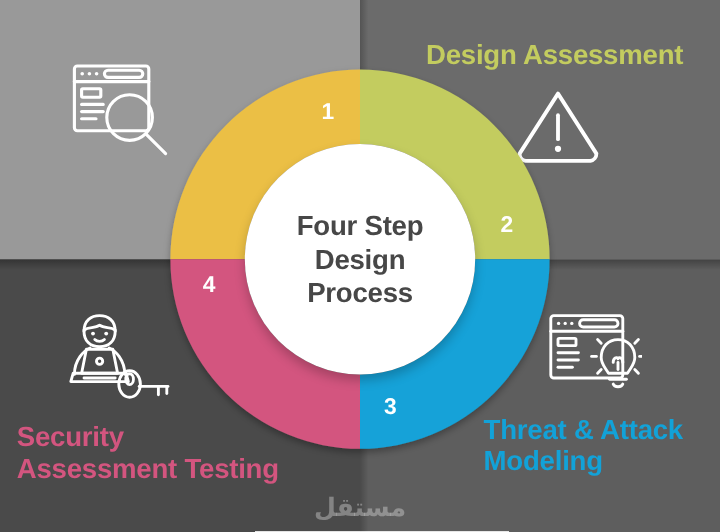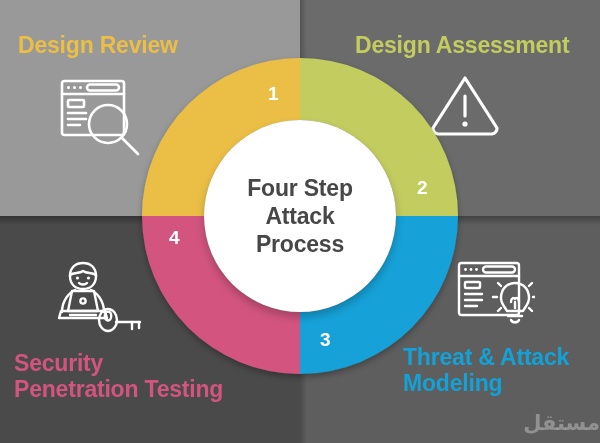--- a/index.html
+++ b/index.html
@@ -127,20 +127,21 @@
     white-space: pre-line;
     letter-spacing: -0.2px;
   }
 
   
   #watermark {
     position: absolute;
     left: 0; right: 0;
     bottom: 8px;
     z-index: 10;
+    text-align: center;
     pointer-events: none;
     margin-top: 33px;
   }
   #wm-arabic {
     color: rgba(255,255,255,0.32);
     font-size: 21px;
     line-height: 23px;
     font-weight: bold;
     font-family: "DejaVu Sans", sans-serif;
     direction: rtl;
@@ -159,21 +160,20 @@
 <div id="stage" style="background: rgb(255, 255, 255);">
 
   <div class="quad tl" style="background: rgb(153, 153, 153);"></div>
   <div class="quad tr" style="background: rgb(107, 107, 107);"></div>
   <div class="quad bl" style="background: rgb(74, 74, 74);"></div>
   <div class="quad br" style="background: rgb(94, 94, 94);"></div>
   <div class="seam-h"></div>
   <div class="seam-v"></div>
 
   <div class="panel panel-dr">
-    <div class="panel-title" style="color: rgb(235, 191, 69);">Design Review</div>
     <span class="icon-wrap">
       <svg width="96" height="96" viewBox="0 0 96 96" fill="none" stroke="#ffffff" stroke-width="2.6" stroke-linecap="round" stroke-linejoin="round">
         <rect x="6" y="9" width="62" height="54" rx="2.5"></rect>
         <line x1="6" y1="22" x2="68" y2="22"></line>
         <circle cx="12.5" cy="15.5" r="1.5" fill="#ffffff" stroke="none"></circle>
         <circle cx="18.5" cy="15.5" r="1.5" fill="#ffffff" stroke="none"></circle>
         <circle cx="24.5" cy="15.5" r="1.5" fill="#ffffff" stroke="none"></circle>
         <rect x="31" y="12.5" width="32" height="6" rx="3"></rect>
         <rect x="12" y="28" width="16" height="7" rx="1"></rect>
         <line x1="12" y1="41" x2="30" y2="41"></line>
@@ -216,21 +216,21 @@
         <line x1="22" y1="57" x2="48" y2="57"></line>
 
         <ellipse cx="60" cy="62" rx="9" ry="11"></ellipse>
         <ellipse cx="60" cy="58" rx="3.2" ry="4.5"></ellipse>
         <line x1="68" y1="64" x2="92" y2="64"></line>
         <line x1="84" y1="64" x2="84" y2="71"></line>
         <line x1="91" y1="64" x2="91" y2="70"></line>
       </svg>
     </span>
     <div class="panel-title" style="color: rgb(211, 85, 127);">Security
-Penetration Testing</div>
+Assessment Testing</div>
   </div>
 
   <div class="panel panel-tm">
     <span class="icon-wrap">
       <svg width="80" height="70" viewBox="0 0 80 70" fill="none" stroke="#ffffff" stroke-width="2.4" stroke-linecap="round" stroke-linejoin="round">
         <rect x="4" y="5" width="60" height="52" rx="2.5"></rect>
         <line x1="4" y1="18" x2="64" y2="18"></line>
         <circle cx="10.5" cy="11.5" r="1.4" fill="#ffffff" stroke="none"></circle>
         <circle cx="16" cy="11.5" r="1.4" fill="#ffffff" stroke="none"></circle>
         <circle cx="21.5" cy="11.5" r="1.4" fill="#ffffff" stroke="none"></circle>
@@ -276,21 +276,21 @@
     </g>
   </svg>
 
   <div class="step-num num1">1</div>
   <div class="step-num num2">2</div>
   <div class="step-num num3">3</div>
   <div class="step-num num4">4</div>
 
   <div id="center-circle" style="background: rgb(255, 255, 255);">
     <div id="center-title" style="color: rgb(71, 71, 71);">Four Step
-Attack
+Design
 Process</div>
   </div>
 
   <div id="watermark">
     <div id="wm-arabic">مستقل</div>
   </div>
 
 </div>
 
 </body></html>

